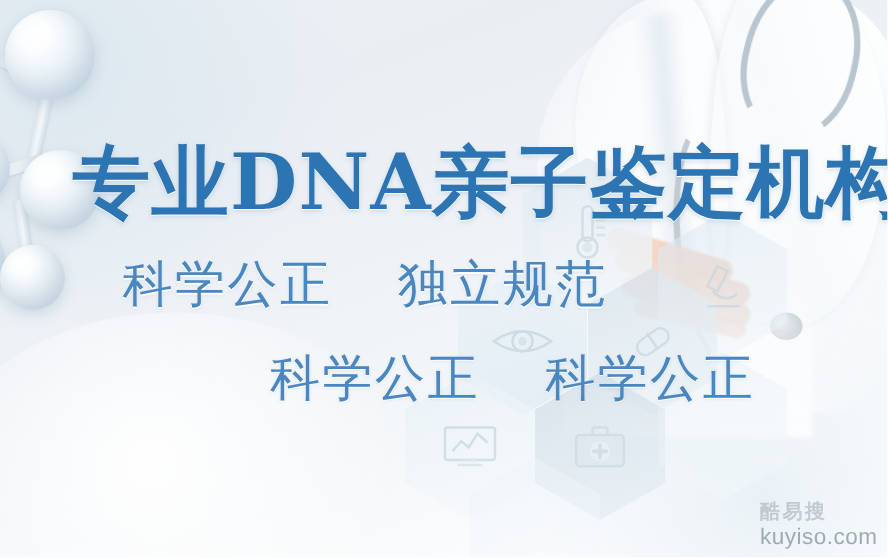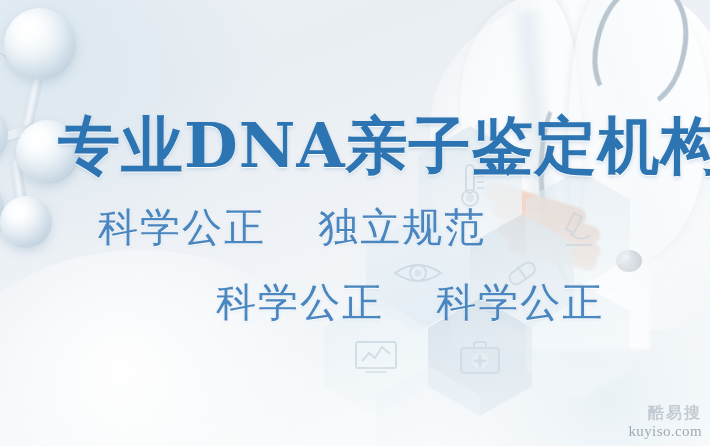--- a/index.html
+++ b/index.html
@@ -231,33 +231,33 @@
     font-size: 40px;
     font-weight: 700;
     letter-spacing: 4px;
     color: rgba(186,200,212,0.30);
     white-space: nowrap;
     pointer-events: none;
   }
   .wm-br {
     position: absolute;
     right: 8px; bottom: 6px;
-    text-align: right;
+    text-align: left;
     pointer-events: none;
     line-height: 1.15;
   }
   .wm-br-cn {
     font-size: 16px;
     font-weight: 700;
     letter-spacing: 2px;
     color: rgba(150,162,174,0.50);
   }
   .wm-br-en {
-    font-family: Liberation Serif, serif;
-    font-size: 15px;
+    font-family: Liberation Sans, sans-serif;
+    font-size: 18px;
     color: rgba(128,140,152,0.72);
     letter-spacing: 0.4px;
   }
 </style>
 </head>
 <body>
 
 <div id="banner">
 
   <div class="tint tint-tl"></div>

